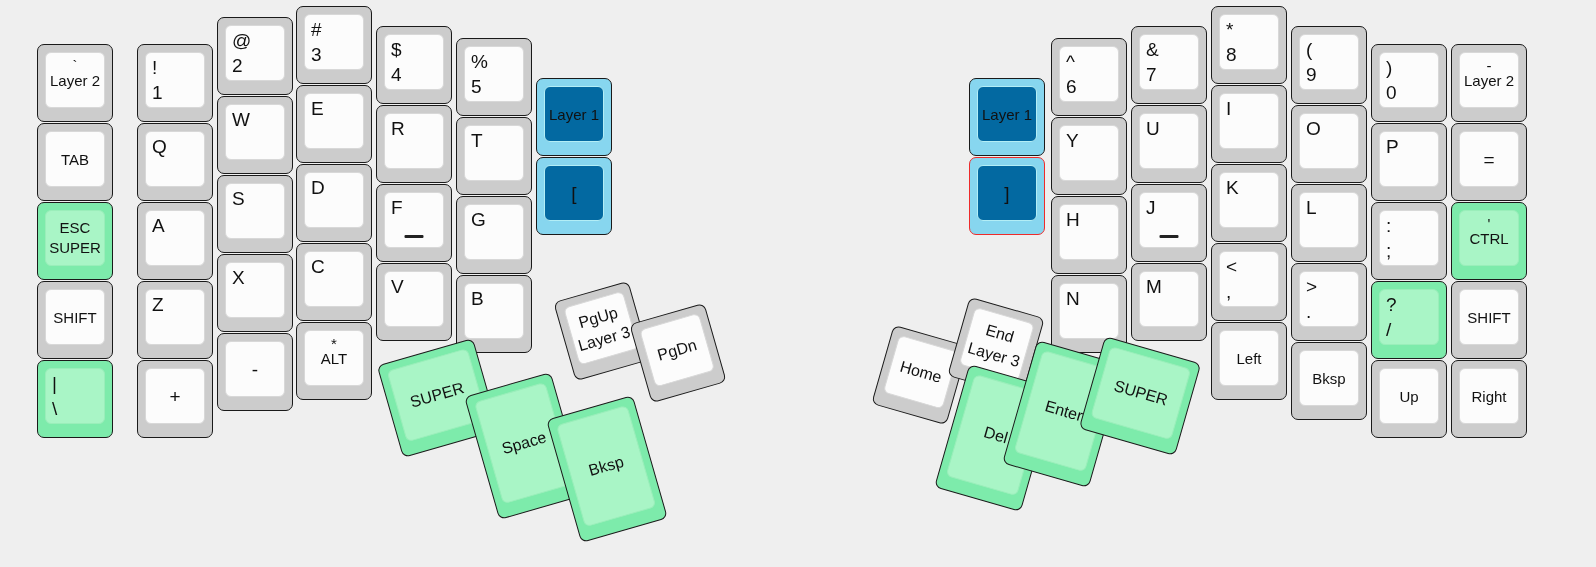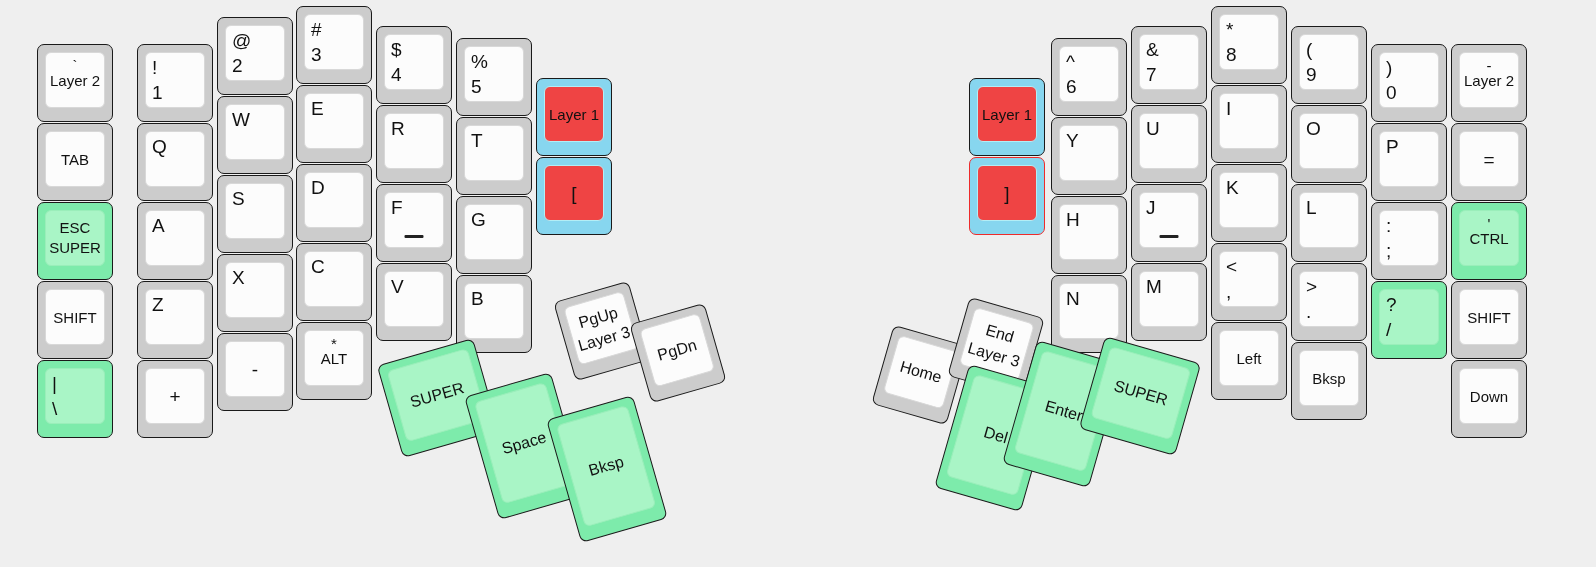--- a/index.html
+++ b/index.html
@@ -28,21 +28,21 @@
     width:100%;height:100%;
     box-sizing:border-box;
     background:#fcfcfc;
     border-radius:6px;
     border:1px solid #d8d8d8;
   }
   
   .key.green{background:#7debab;}
   .key.green .cap{background:#a9f5c6;border-color:#9aeeba;}
   .key.cyan{background:#87d6ef;}
-  .key.cyan .cap{background:#ef4444;border-color:#b3eef6;}
+  .key.cyan .cap{background:#0369a1;border-color:#b3eef6;}
   .key.sel{border-color:#ee2b2b;}
 
   
   .lg{position:absolute;color:#111;line-height:1;white-space:pre;}
   .lg.tl{left:6px;top:5px;font-size:19px;}
   .lg.bl{left:6px;bottom:5px;font-size:19px;}
   .lg.tc{left:0;right:0;top:5px;text-align:center;font-size:15px;}
   .lg.cc{left:0;right:0;top:50%;transform:translateY(-50%);text-align:center;font-size:15px;}
   .lg.c2{left:0;right:0;top:50%;transform:translateY(-50%);text-align:center;font-size:15px;line-height:1.35;}
   .lg.mid{left:0;right:0;top:50%;transform:translateY(-50%);text-align:center;font-size:19px;}
@@ -342,20 +342,25 @@
         <span class="lg tl">:</span>
         <span class="lg bl">;</span>
       </div>
     </div>
     <div class="key green" style="left: 1371px; top: 281px; width: 76px; height: 78px;">
       <div class="cap">
         <span class="lg tl">?</span>
         <span class="lg bl">/</span>
       </div>
     </div>
+    <div class="key" style="left: 1371px; top: 360px; width: 76px; height: 78px;">
+      <div class="cap">
+        <span class="lg cc">Up</span>
+      </div>
+    </div>
     <div class="key" style="left: 1451px; top: 44px; width: 76px; height: 78px;">
       <div class="cap">
         <span class="lg tc">-</span>
         <span class="lg cc">Layer 2</span>
       </div>
     </div>
     <div class="key" style="left: 1451px; top: 123px; width: 76px; height: 78px;">
       <div class="cap">
         <span class="lg mid">=</span>
       </div>
@@ -366,21 +371,21 @@
         <span class="lg cc">CTRL</span>
       </div>
     </div>
     <div class="key" style="left: 1451px; top: 281px; width: 76px; height: 78px;">
       <div class="cap">
         <span class="lg cc">SHIFT</span>
       </div>
     </div>
     <div class="key" style="left: 1451px; top: 360px; width: 76px; height: 78px;">
       <div class="cap">
-        <span class="lg cc">Down</span>
+        <span class="lg cc">Right</span>
       </div>
     </div>
     <div class="key rot green" style="left: 388px; top: 350px; width: 100px; height: 96px; transform: rotate(-16deg);">
       <div class="cap">
         <span class="lg c2" style="font-size: 16px;">SUPER</span>
       </div>
     </div>
     <div class="key rot" style="left: 563px; top: 290px; width: 78px; height: 82px; transform: rotate(-16deg);">
       <div class="cap">
         <span class="lg c2" style="font-size: 16px;">PgUp

